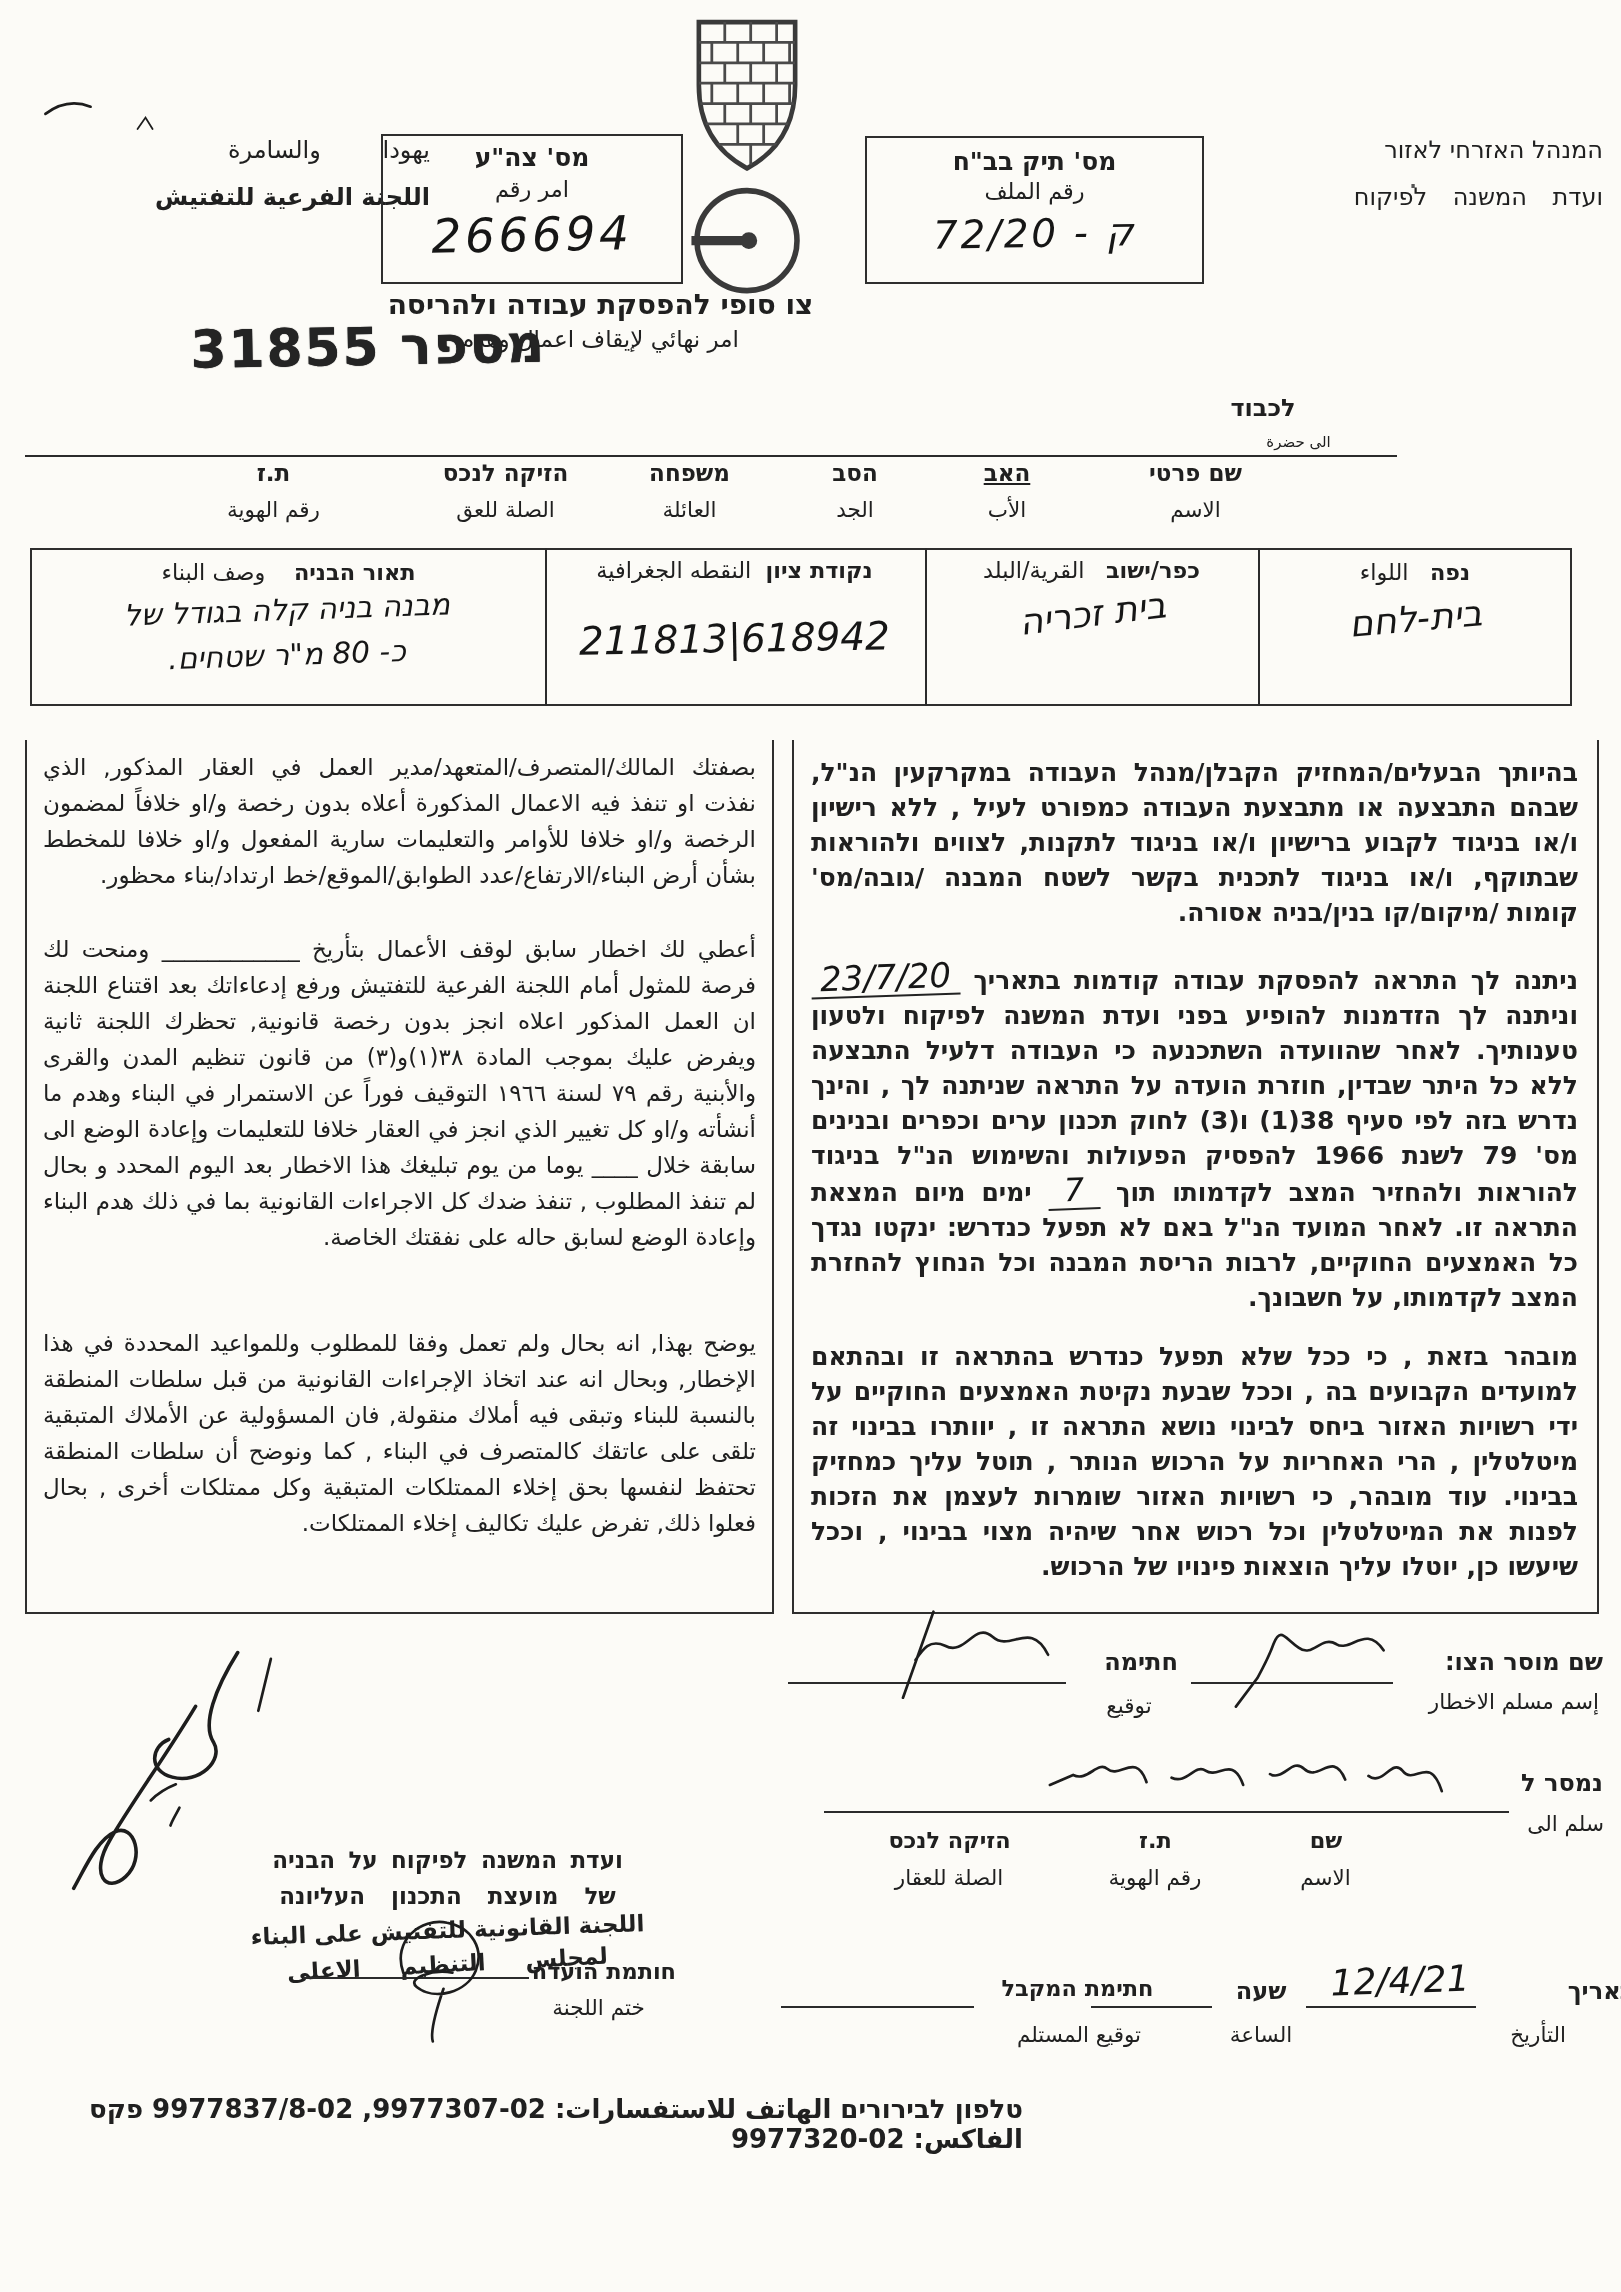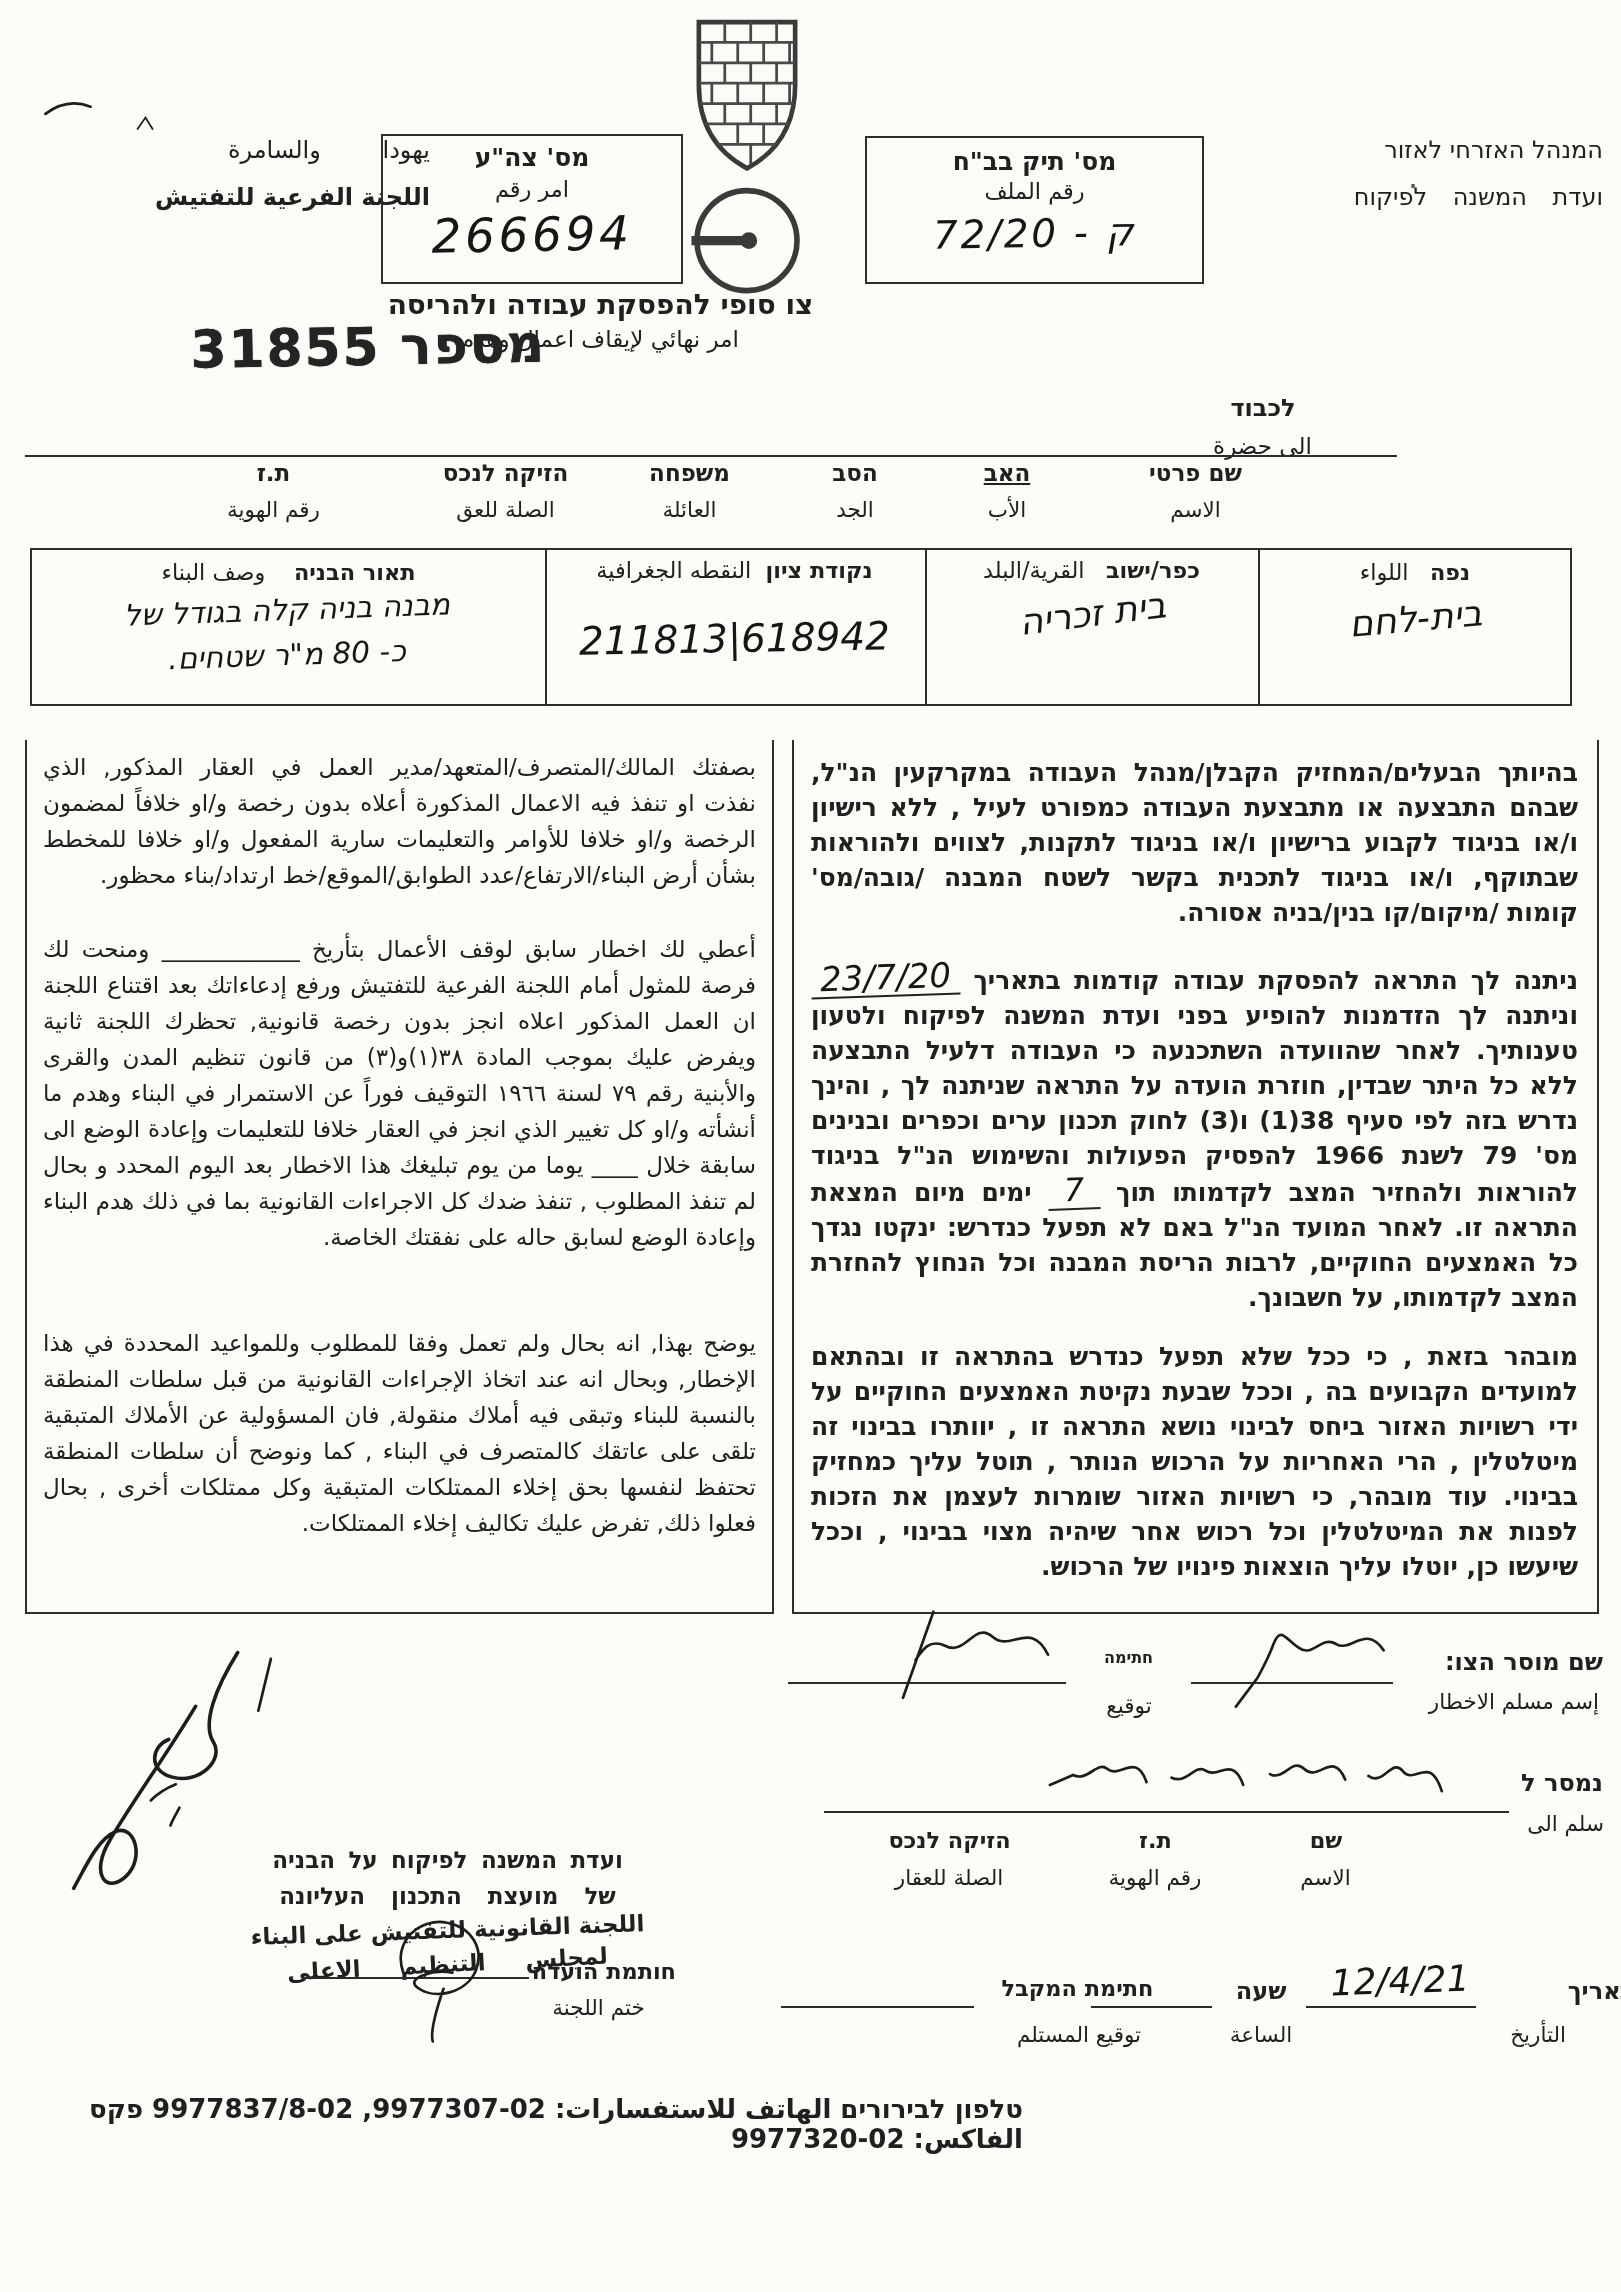--- a/index.html
+++ b/index.html
@@ -76,21 +76,21 @@
     <div style="font-size:24px;line-height:47px;">המנהל האזרחי לאזור</div>
     <div style="font-size:24px;line-height:47px;word-spacing:18px;">ועדת המשנה לפיקוח</div>
   </div>
 
   <div class="abs ctr rtl b" style="left:287px;top:288px;width:627px;font-size:28px;">צו סופי להפסקת עבודה ולהריסה</div>
   <div class="abs ctr rtl" style="left:331px;top:326px;width:537px;font-size:23px;">امر نهائي لإيقاف اعمال وهدم</div>
 
   <div class="abs rtl b" style="left:161px;top:317px;width:385px;font-size:52px;letter-spacing:1.8px;color:#242424;transform:rotate(-1deg);text-shadow:0 0 0.9px #111;">מספר 31855</div>
 
   <div class="abs ctr rtl b" style="left:1205px;top:394px;width:116px;font-size:24px;">לכבוד</div>
-  <div class="abs ctr rtl" style="left:1200px;top:433px;width:125px;font-size:23px;">الى حضرة</div>
+  <div class="abs ctr rtl" style="left:1236px;top:433px;width:125px;font-size:15px;">الى حضرة</div>
 
   <div class="abs hline" style="left:25px;top:455px;width:1372px;"></div>
 
   <div class="abs ctr" style="left:1106px;top:460px;width:179px;">
     <div class="lbl-he rtl" style="font-size:23px;">שם פרטי</div>
     <div class="rtl" style="font-size:21.5px;margin-top:10.7px;">الاسم</div>
   </div>
   <div class="abs ctr" style="left:931px;top:460px;width:152px;">
     <div class="lbl-he rtl" style="font-size:23px;text-decoration:underline;">האב</div>
     <div class="rtl" style="font-size:21.5px;margin-top:10.7px;">الأب</div>
@@ -159,21 +159,21 @@
   <div class="abs rtl para-ar" style="left:43px;top:931px;width:713px;">أعطي لك اخطار سابق لوقف الأعمال بتأريخ ____________ ومنحت لك فرصة للمثول أمام اللجنة الفرعية للتفتيش ورفع إدعاءاتك بعد اقتناع اللجنة ان العمل المذكور اعلاه انجز بدون رخصة قانونية, تحظرك اللجنة ثانية ويفرض عليك بموجب المادة ٣٨(١)و(٣) من قانون تنظيم المدن والقرى والأبنية رقم ٧٩ لسنة ١٩٦٦ التوقيف فوراً عن الاستمرار في البناء وهدم ما أنشأته و/او كل تغيير الذي انجز في العقار خلافا للتعليمات وإعادة الوضع الى سابقة خلال ____ يوما من يوم تبليغك هذا الاخطار بعد اليوم المحدد و بحال لم تنفذ المطلوب , تنفذ ضدك كل الاجراءات القانونية بما في ذلك هدم البناء وإعادة الوضع لسابق حاله على نفقتك الخاصة.</div>
   <div class="abs rtl para-ar" style="left:43px;top:1325px;width:713px;">يوضح بهذا, انه بحال ولم تعمل وفقا للمطلوب وللمواعيد المحددة في هذا الإخطار, وبحال انه عند اتخاذ الإجراءات القانونية من قبل سلطات المنطقة بالنسبة للبناء وتبقى فيه أملاك منقولة, فان المسؤولية عن الأملاك المتبقية تلقى على عاتقك كالمتصرف في البناء , كما ونوضح أن سلطات المنطقة تحتفظ لنفسها بحق إخلاء الممتلكات المتبقية وكل ممتلكات أخرى , بحال فعلوا ذلك, تفرض عليك تكاليف إخلاء الممتلكات.</div>
 
   <div class="abs rtl rt b" style="left:1384px;top:1648px;width:219px;font-size:24px;">שם מוסר הצו:</div>
   <div class="abs rtl rt" style="left:1397px;top:1689px;width:202px;font-size:21.5px;">إسم مسلم الاخطار</div>
   <div class="abs hline" style="left:1191px;top:1682px;width:202px;"></div>
   <svg class="abs" style="left:1218px;top:1601px;" width="179" height="112" viewBox="0 0 200 125">
     <path d="M185,55 C165,25 148,58 132,48 C115,38 106,64 90,52 C75,42 70,28 62,48 C57,62 50,75 44,86 L20,118" class="scrib" stroke-width="3"></path>
   </svg>
 
-  <div class="abs ctr rtl b" style="left:1079px;top:1648px;width:99px;font-size:16px;">חתימה</div>
+  <div class="abs ctr rtl b" style="left:1079px;top:1648px;width:99px;font-size:24px;text-align:right;">חתימה</div>
   <div class="abs ctr rtl" style="left:1084px;top:1693px;width:90px;font-size:21.5px;">توقيع</div>
   <div class="abs hline" style="left:788px;top:1682px;width:278px;"></div>
   <svg class="abs" style="left:860px;top:1592px;" width="206" height="121" viewBox="0 0 230 135">
     <path d="M210,70 C190,30 168,68 148,50 C128,32 118,72 95,60 C78,52 70,64 62,76 M82,22 L48,118" class="scrib" stroke-width="3"></path>
   </svg>
 
   <div class="abs rtl rt b" style="left:1518px;top:1769px;width:85px;font-size:24px;">נמסר ל</div>
   <div class="abs rtl rt" style="left:1514px;top:1811px;width:90px;font-size:21.5px;">سلم الى</div>
   <div class="abs hline" style="left:824px;top:1811px;width:685px;"></div>
   <svg class="abs" style="left:1012px;top:1733px;" width="448" height="85" viewBox="0 0 500 95">

